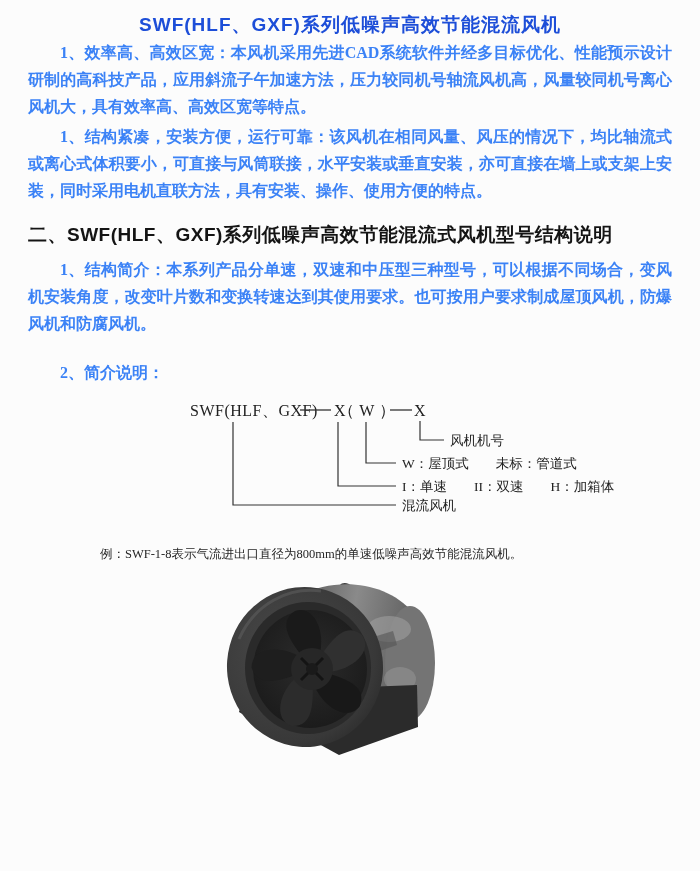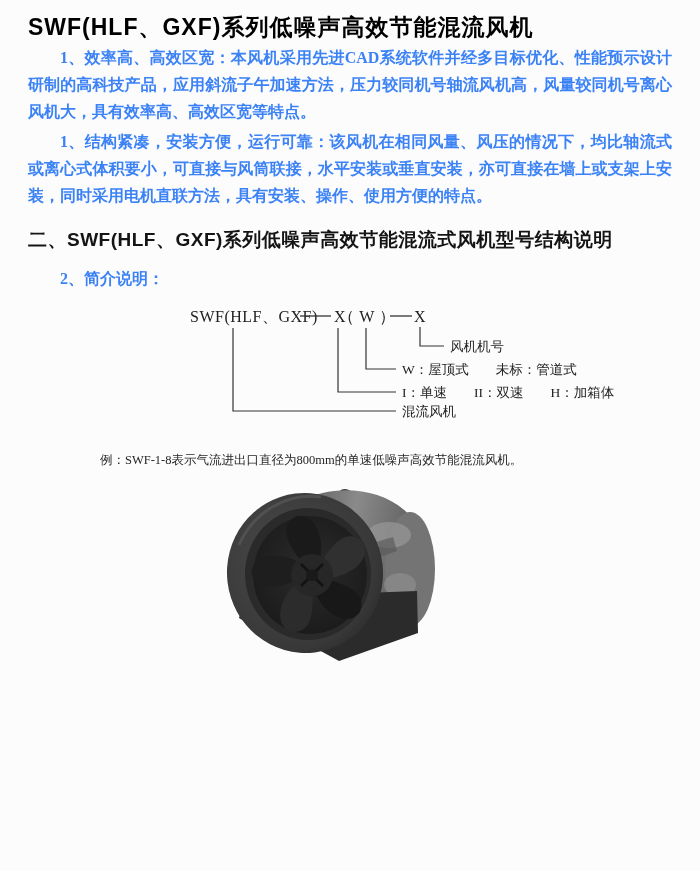--- a/index.html
+++ b/index.html
@@ -10,35 +10,35 @@
     margin:0 auto;
     background:#fcfcfc;
     color:#1c1c1c;
     font-family:"Liberation Serif","DejaVu Serif",serif;
     font-size:16px; line-height:27px;
     overflow:hidden;
   }
   .content { padding:0 28px; }
   .doc-title {
     font-family:"Liberation Sans","DejaVu Sans",sans-serif;
-    font-weight:bold; font-size:23px; line-height:1.45;
-    text-align:left; padding-top:11px; letter-spacing:1px;
-    color:#000000;
+    font-weight:bold; font-size:19px; line-height:1.45;
+    text-align:center; padding-top:11px; letter-spacing:1px;
+    color:#1d4ed8;
   }
   .sec-heading {
     font-family:"Liberation Sans","DejaVu Sans",sans-serif;
     font-weight:bold; font-size:19px; line-height:1.35;
     color:#141414; margin:21px 0 9px 0; letter-spacing:0.5px;
   }
   .sec-heading.second { margin-top:18px; }
   .body-par {
     text-indent:32px; text-align:justify;
     margin-bottom:3px; color:#3b82f6;font-weight:bold;
   }
-  .intro-label { text-indent:32px; margin-top:12px; }
+  .intro-label { text-indent:32px; margin-top:22px; }
   
   .diagram-wrap { position:relative; width:700px; height:148px; margin-top:2px; }
   .diagram-svg { position:absolute; left:0; top:0; }
   .diagram-svg text {
     font-family:"Liberation Serif","DejaVu Serif",serif;
     fill:#222;
   }
   .formula-text { font-size:16px; letter-spacing:0.5px; }
   .label-text { font-size:13.5px; }
   .example-note {
@@ -59,20 +59,21 @@
   <div class="content">
 
     <div class="doc-title">SWF(HLF、GXF)系列低噪声高效节能混流风机</div>
 
 
     <p class="body-par">1、效率高、高效区宽：本风机采用先进CAD系统软件并经多目标优化、性能预示设计研制的高科技产品，应用斜流子午加速方法，压力较同机号轴流风机高，风量较同机号离心风机大，具有效率高、高效区宽等特点。</p>
     <p class="body-par">1、结构紧凑，安装方便，运行可靠：该风机在相同风量、风压的情况下，均比轴流式或离心式体积要小，可直接与风筒联接，水平安装或垂直安装，亦可直接在墙上或支架上安装，同时采用电机直联方法，具有安装、操作、使用方便的特点。</p>
 
     <div class="sec-heading second">二、SWF(HLF、GXF)系列低噪声高效节能混流式风机型号结构说明</div>
 
+    <p class="body-par">1、结构简介：本系列产品分单速，双速和中压型三种型号，可以根据不同场合，变风机安装角度，改变叶片数和变换转速达到其使用要求。也可按用户要求制成屋顶风机，防爆风机和防腐风机。</p>
     <p class="body-par intro-label">2、简介说明：</p>
   </div>
 
   <div class="diagram-wrap">
     <svg class="diagram-svg" width="700" height="148" viewBox="0 0 700 148">
 
       <text class="formula-text" x="190" y="27">SWF(HLF、GXF)</text>
       <line x1="300" y1="21" x2="331" y2="21" stroke="#333" stroke-width="1.3"></line>
       <text class="formula-text" x="340" y="27" text-anchor="middle">X</text>
       <text class="formula-text" x="367" y="27" text-anchor="middle">（ W ）</text>

